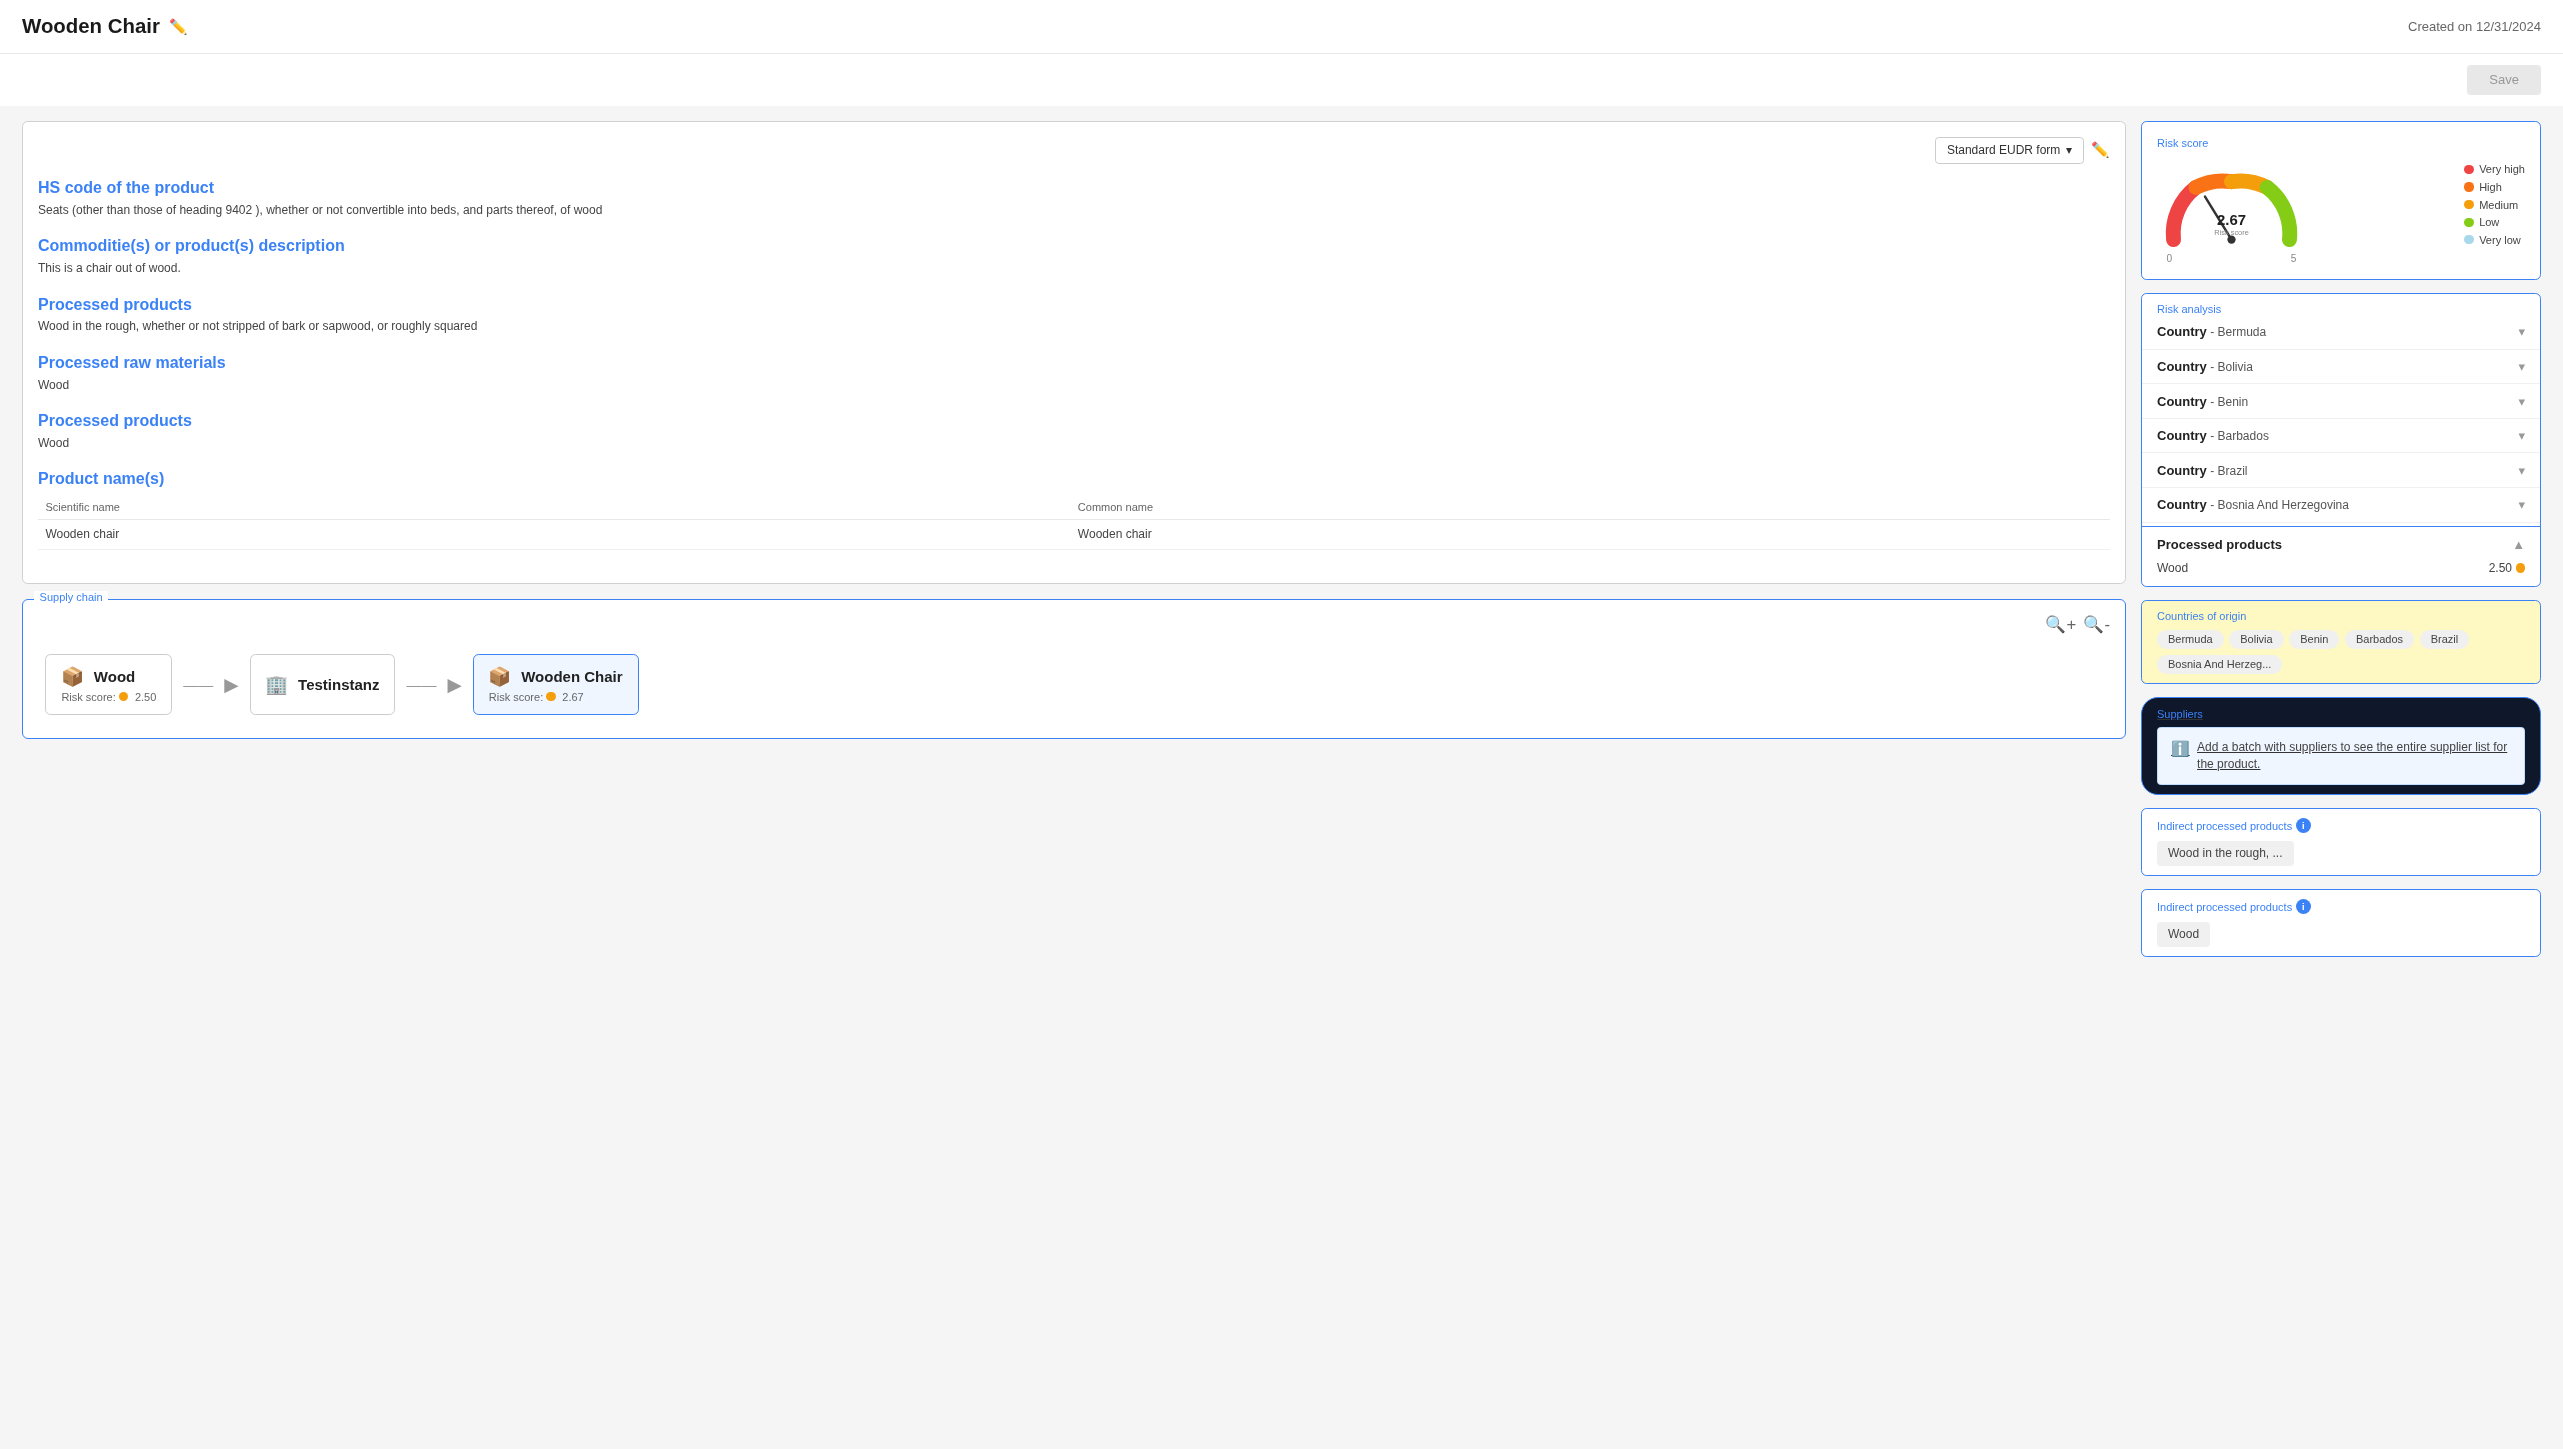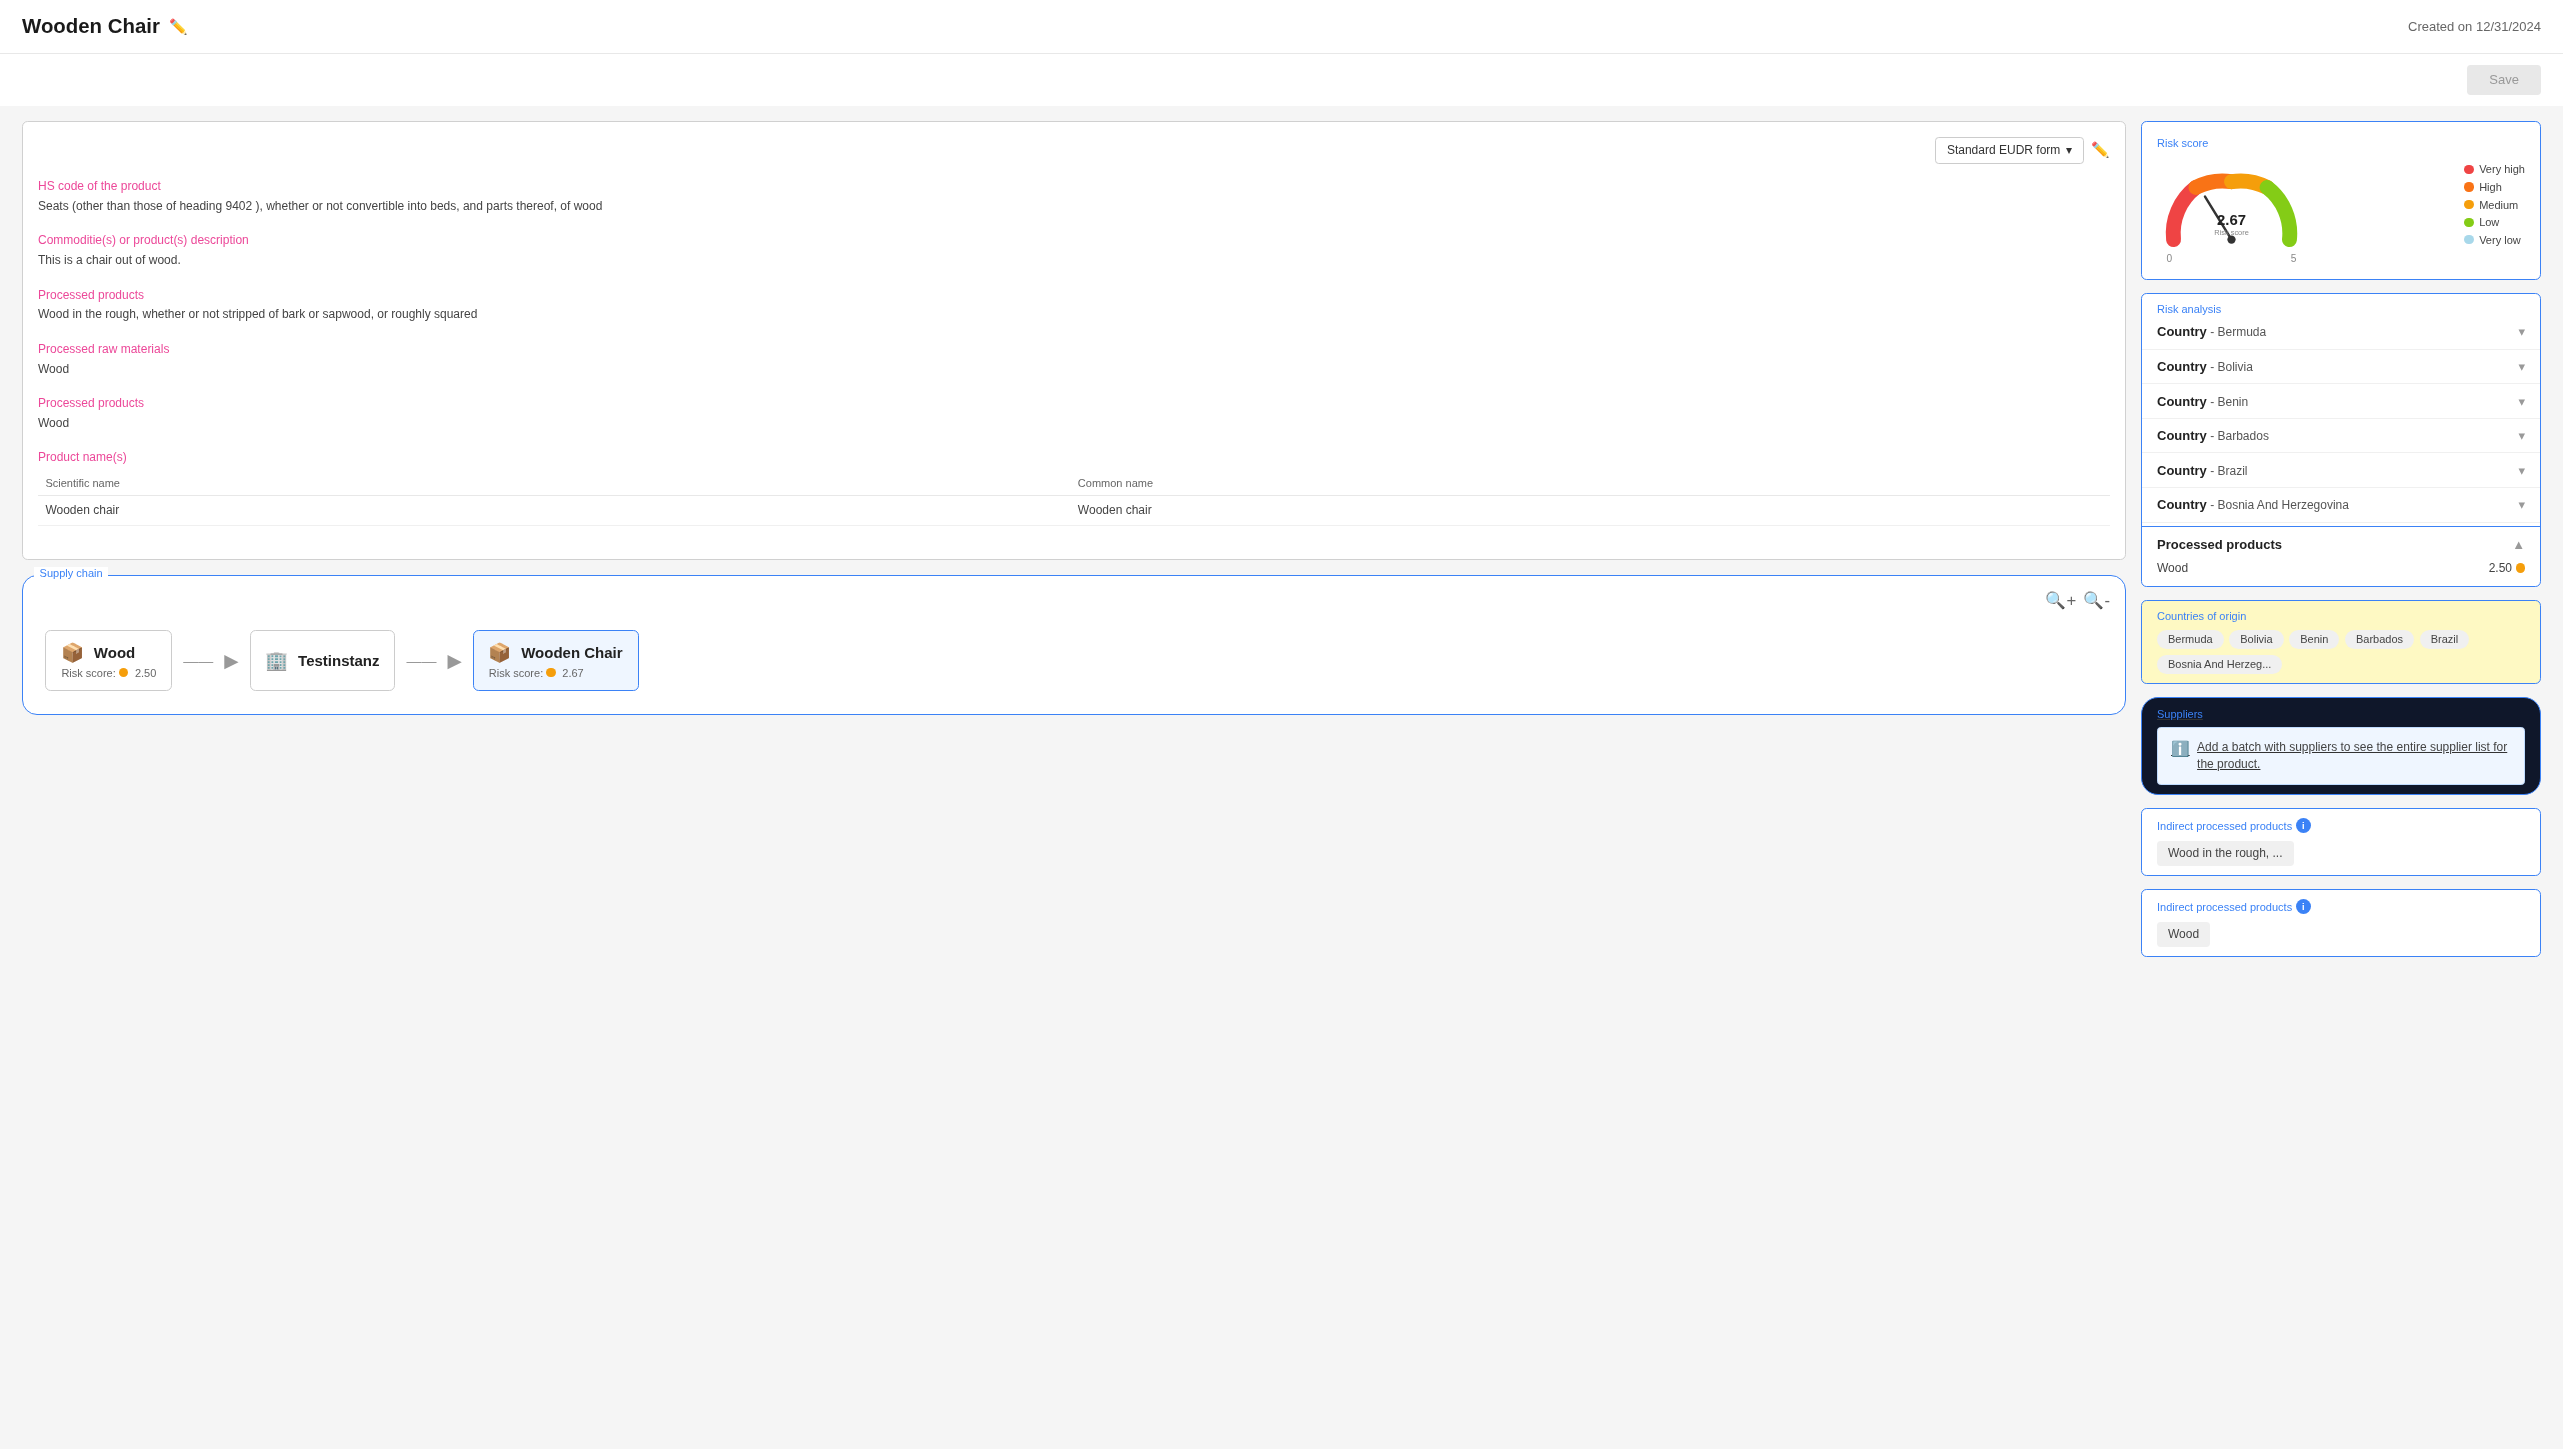--- a/index.html
+++ b/index.html
@@ -44,36 +44,36 @@
       gap: 7.4px; margin-bottom: 15px;
     }
     .form-select {
       padding: 5.6px 11px; border: 0.9px solid #ccc; border-radius: 3.7px;
       font-size: 12px; background: #fff; cursor: pointer;
       display: flex; align-items: center; gap: 5.6px;
     }
     .pencil-icon { font-size: 15px; color: #666; cursor: pointer; }
 
     .field-section { margin-bottom: 18.6px; }
-    .field-label { font-weight: 400; font-size: 12px; color: #ec4899; margin-bottom: 3.7px; }
+    .field-label { font-weight: 700; font-size: 16px; color: #3b82f6; margin-bottom: 3.7px; }
     .field-value { font-size: 12px; color: #444; line-height: 1.5; }
 
     .product-table { width: 100%; border-collapse: collapse; margin-top: 7.4px; }
     .product-table th {
       text-align: left; font-size: 11px; color: #666; font-weight: 500;
       padding: 5.6px 7.4px; border-bottom: 0.9px solid #e8e8e8;
     }
     .product-table td {
       padding: 7.4px 7.4px; font-size: 12px; color: #444;
       border-bottom: 0.9px solid #f0f0f0;
     }
 
     
     .supply-chain-card {
-      background: #fff; border: 1.4px solid #3b82f6; border-radius: 15px;
+      background: #fff; border: 1.4px solid #3b82f6; border-radius: 6px;
       padding: 15px; position: relative;
     }
     .supply-chain-title {
       position: absolute; top: -9.3px; left: 11px;
       background: #fff; padding: 0 5.6px;
       font-size: 11px; color: #3b82f6; font-weight: 500;
     }
     .zoom-controls {
       display: flex; justify-content: flex-end; gap: 7.4px; margin-bottom: 11px;
     }

